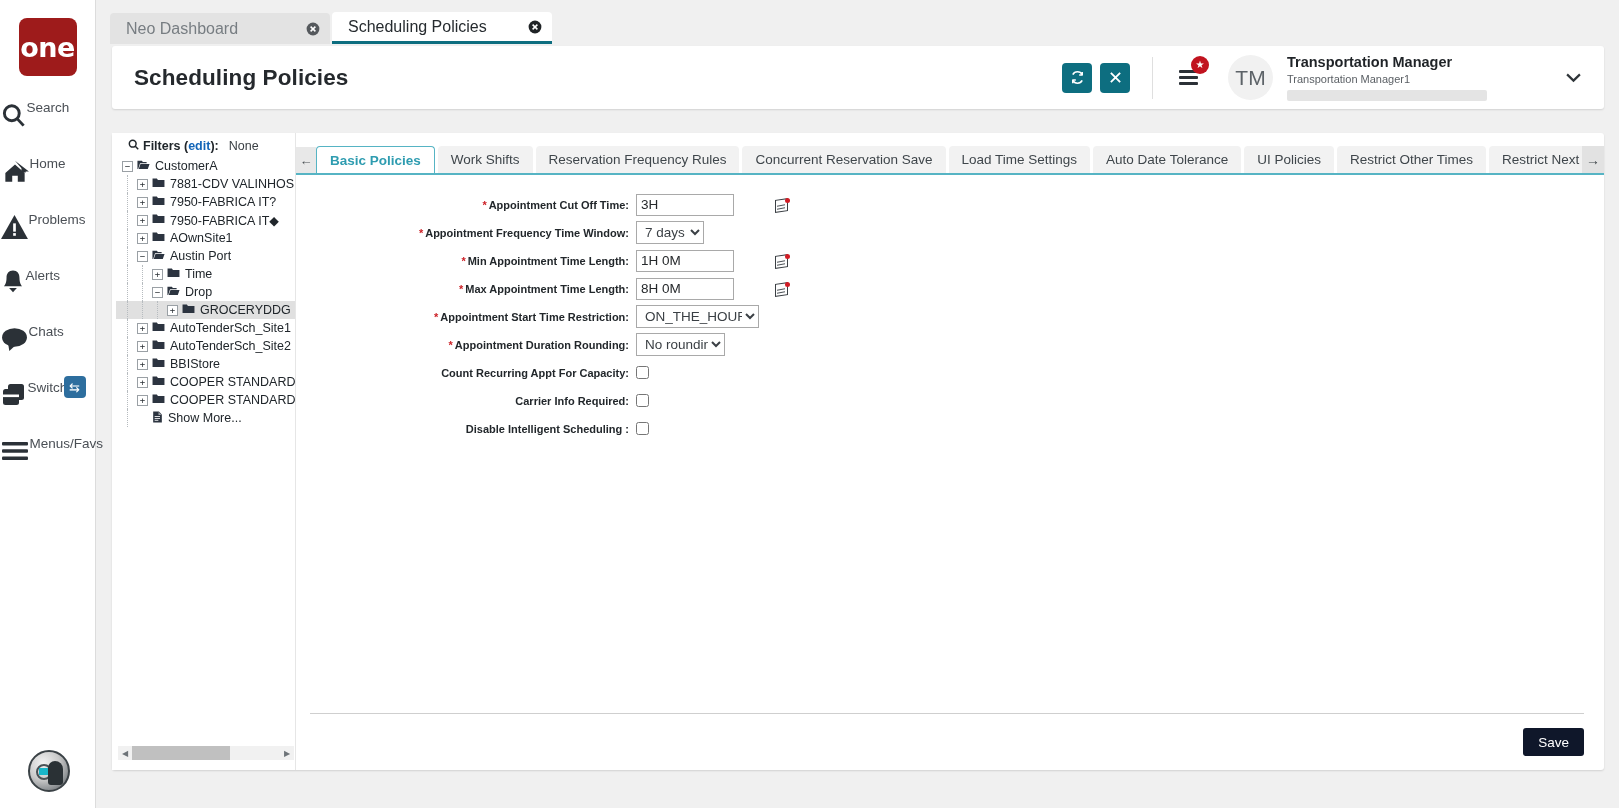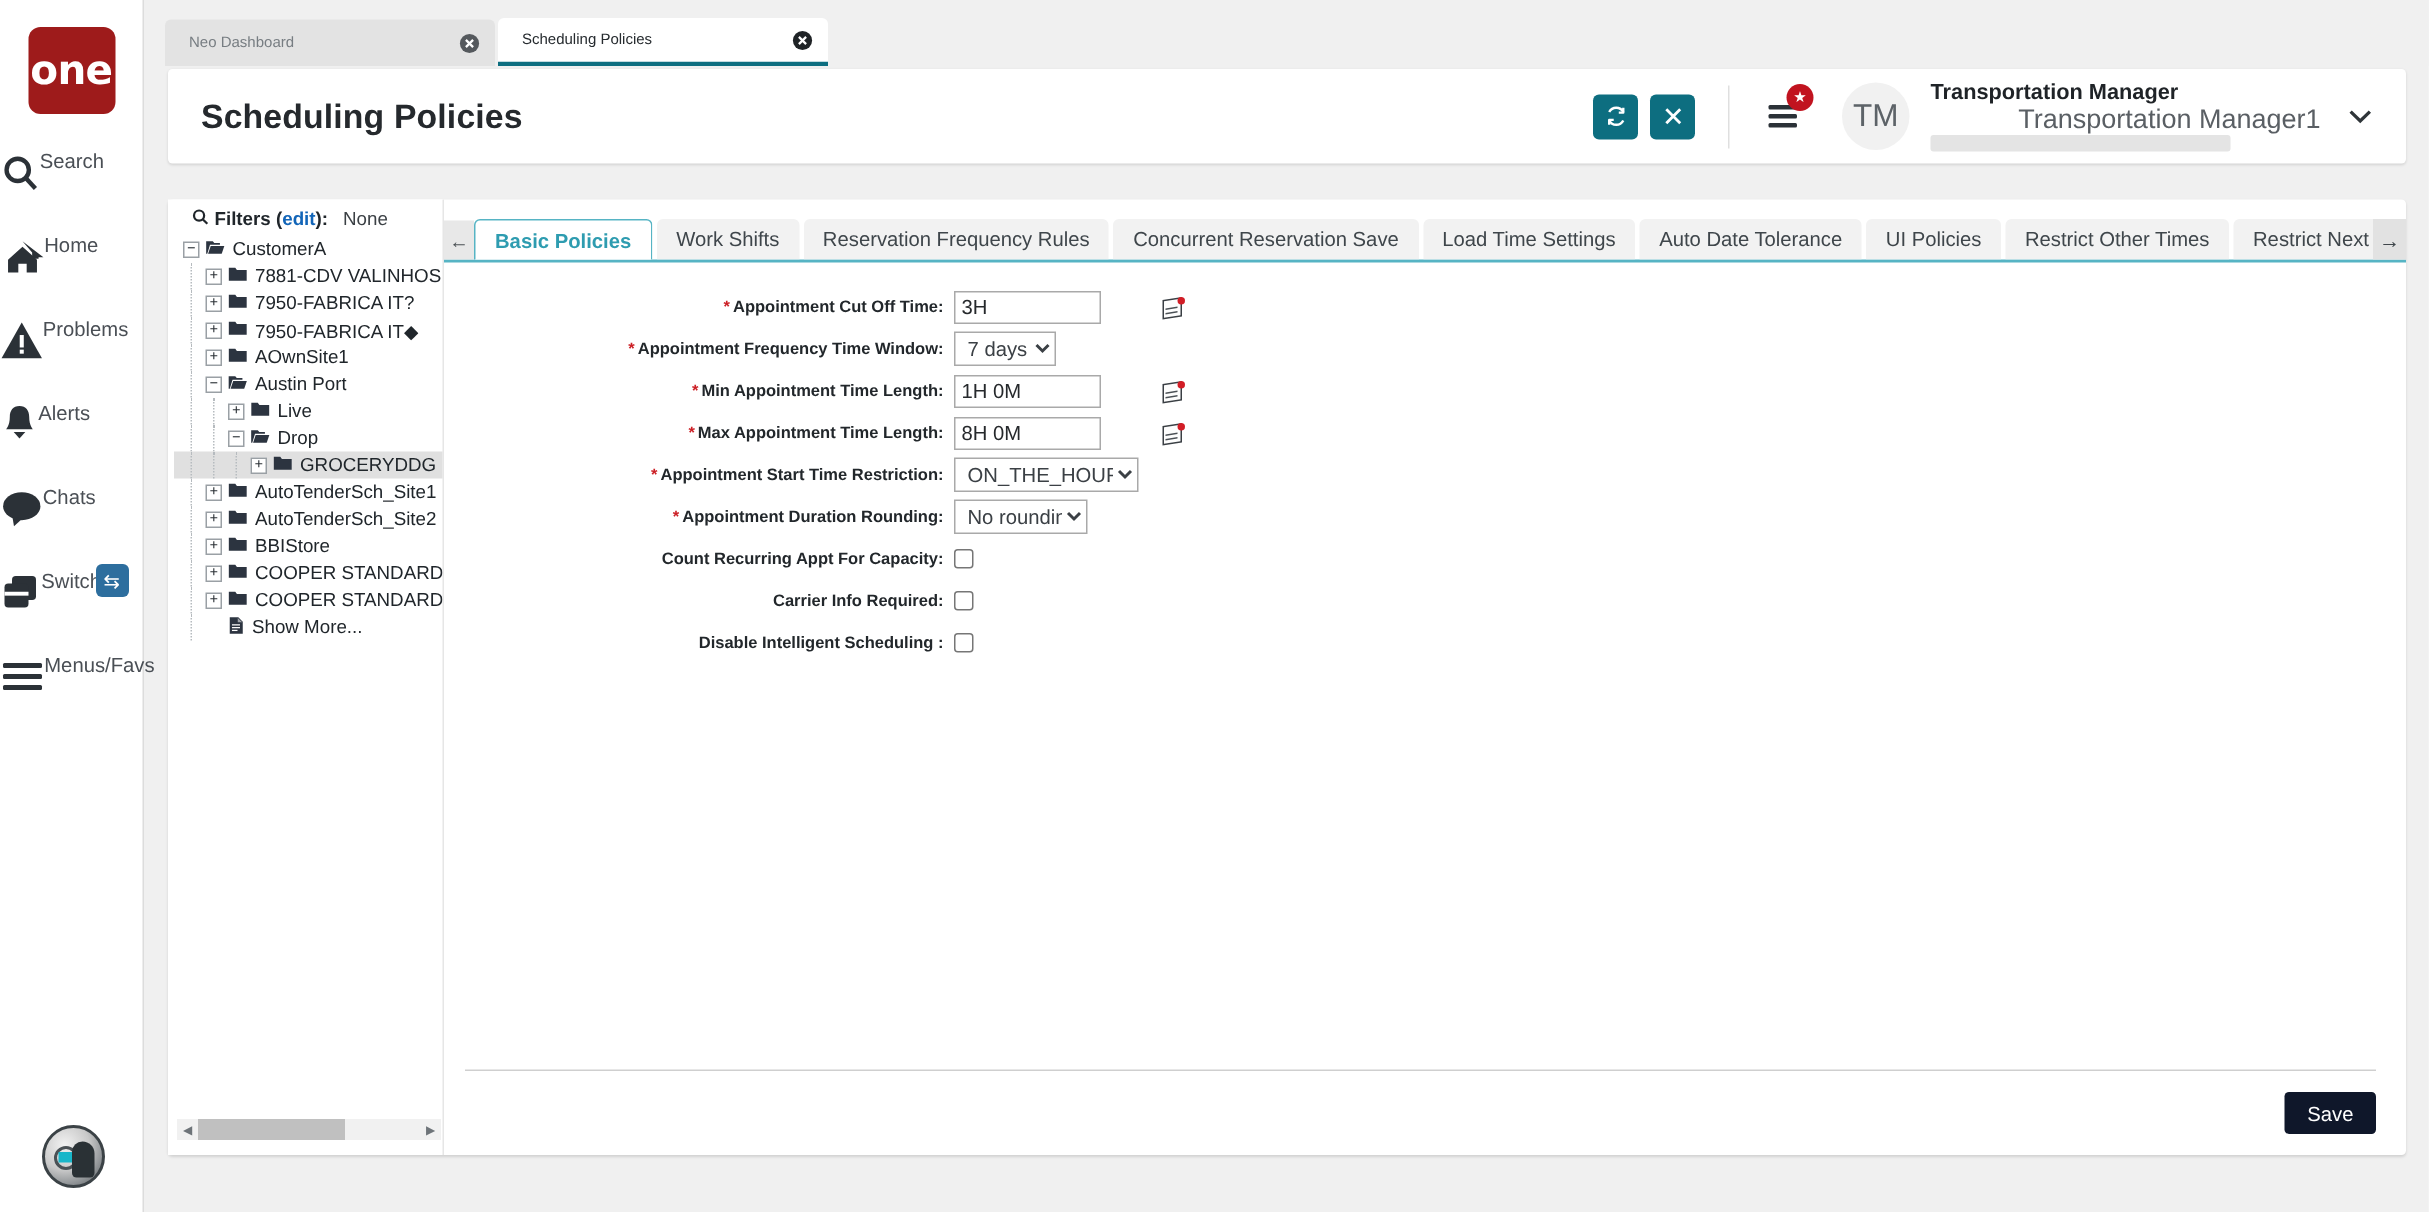--- a/index.html
+++ b/index.html
@@ -100,21 +100,21 @@
     padding: 0 10px 0 16px;
     cursor: pointer;
   }
   .doc-tab.active {
     background: #ffffff;
     border-bottom: 3px solid #0d6e80;
     height: 32px;
     top: 12px;
   }
   .doc-tab .tab-text {
-    font-size: 10px; color: #777d82;
+    font-size: 16px; color: #777d82;
     white-space: nowrap;
     flex: 1;
   }
   .doc-tab.active .tab-text { color: #262b2f; }
   .doc-tab .tab-x {
     margin-left: 28px;
     width: 15px; height: 15px;
     display: flex; align-items: center; justify-content: center;
     color: #55595d;
     cursor: pointer;
@@ -183,23 +183,22 @@
     display: flex; align-items: center; justify-content: center;
     font-size: 21px; color: #5d6368;
     margin-right: 14px;
   }
   #user-meta { min-width: 260px; }
   #user-name {
     font-size: 14.5px; font-weight: 700; color: #1f2327;
     line-height: 17px;
   }
   #user-role {
-    font-size: 18px; color: #5a5f64;
+    font-size: 11px; color: #5a5f64;
     line-height: 17px;
-    text-align: right;
   }
   #user-redacted {
     margin-top: 2px;
     height: 11px; width: 200px;
     background: #e4e4e4;
     border-radius: 2px;
   }
   #user-caret {
     margin: 0 22px 0 18px;
     font-size: 17px; color: #3a4045;
@@ -646,21 +645,21 @@
             </svg></span>
           <span class="tlabel">Austin Port</span>
         </div>
         <div class="tree-row" style="padding-left: 36px;">
           <span class="guide" style="left: 11px;"></span>
           <span class="guide" style="left: 26px;"></span>
           <span class="expander">+</span>
           <span class="folder"><svg width="13" height="11" viewBox="0 0 14 12" fill="#2c3440">
               <path d="M0.5 1.6 L5.2 1.6 L6.4 3.2 L13.5 3.2 L13.5 11 L0.5 11 Z"></path>
             </svg></span>
-          <span class="tlabel">Live</span>
+          <span class="tlabel">Time</span>
         </div>
         <div class="tree-row" style="padding-left: 36px;">
           <span class="guide" style="left: 11px;"></span>
           <span class="guide" style="left: 26px;"></span>
           <span class="expander">−</span>
           <span class="folder"><svg width="13" height="11" viewBox="0 0 14 12" fill="#2c3440">
               <path d="M0.4 2 L5.2 2 L6.3 3.3 L10.4 3.3 L10.4 4.6 L3.2 4.6 L1.2 11 L0.4 11 Z"></path>
               <path d="M3.7 5.4 L13.6 5.4 L11.7 11 L1.8 11 Z"></path>
             </svg></span>
           <span class="tlabel">Drop</span>

